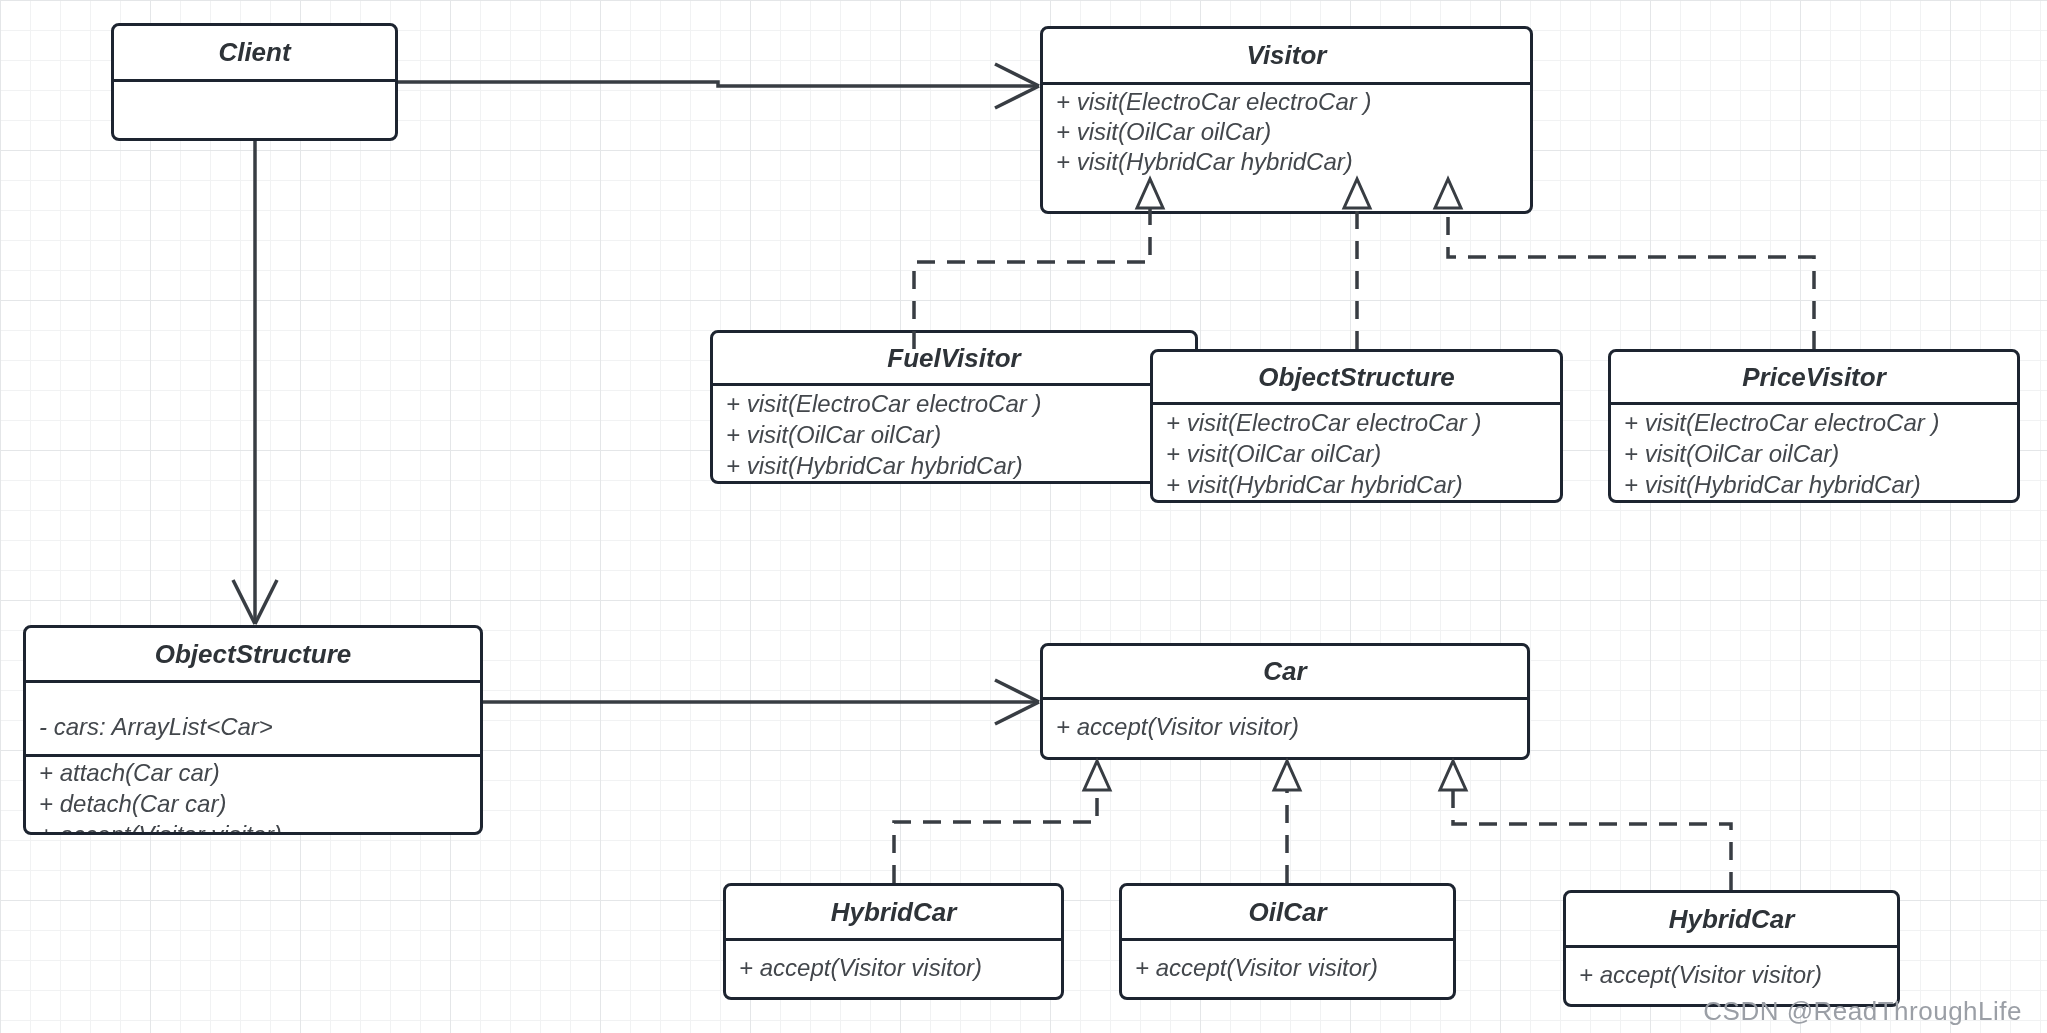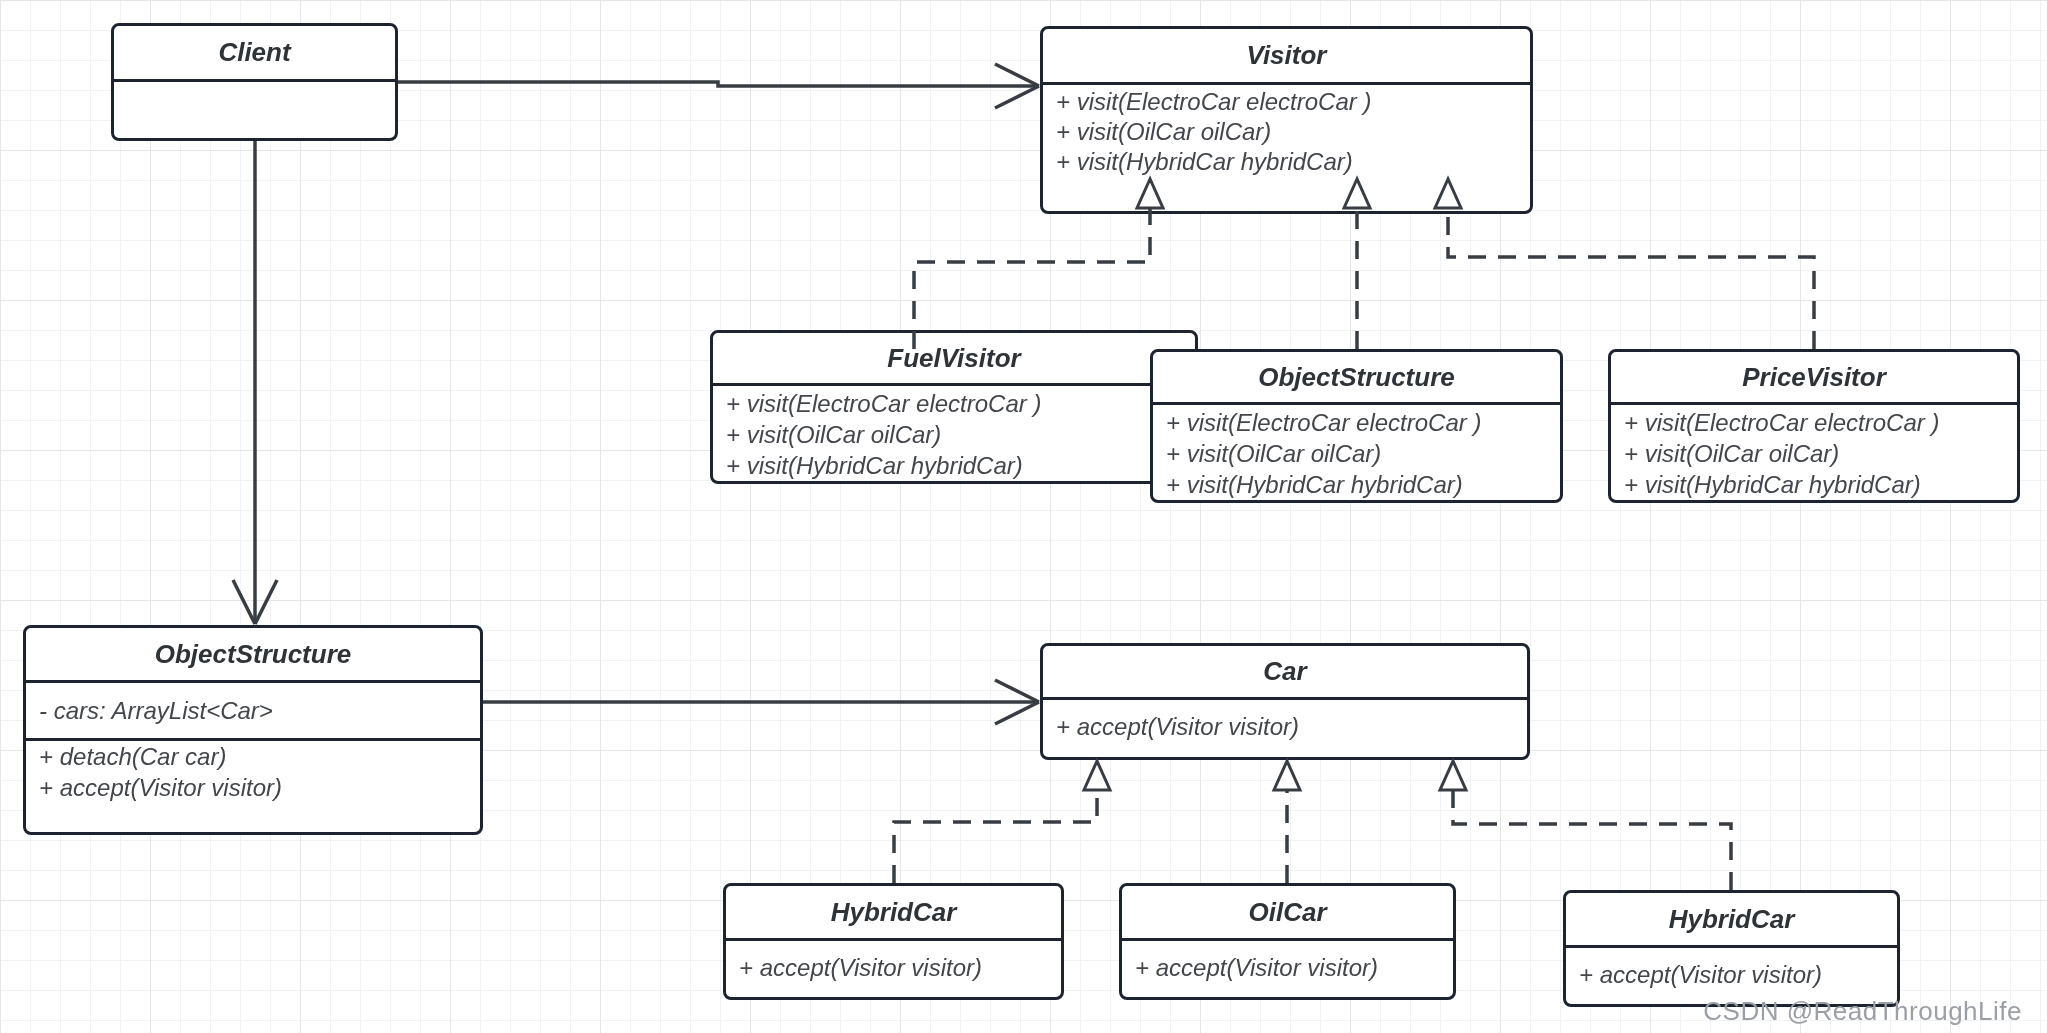--- a/index.html
+++ b/index.html
@@ -114,24 +114,25 @@
     <div class="cls-title" style="height:53px">PriceVisitor</div>
     <div class="cls-members" style="line-height:31px">
         <div>+ visit(ElectroCar electroCar )</div>
         <div>+ visit(OilCar oilCar)</div>
         <div>+ visit(HybridCar hybridCar)</div>
       </div>
   </div>
 
   <div class="cls" style="left:23px;top:625px;width:460px;height:210px">
     <div class="cls-title" style="height:55px">ObjectStructure</div>
-    <div class="cls-members cls-sec-border" style="line-height:55px;padding-top:0">
+    <div class="cls-members cls-sec-border" style="line-height:55px;padding-top:16px">
         <div>- cars: ArrayList&lt;Car&gt;</div>
       </div>
     <div class="cls-members" style="line-height:31px;padding-top:0">
+        <div>+ attach(Car car)</div>
         <div>+ detach(Car car)</div>
         <div>+ accept(Visitor visitor)</div>
       </div>
   </div>
 
   <div class="cls" style="left:1040px;top:643px;width:490px;height:117px">
     <div class="cls-title" style="height:54px">Car</div>
     <div class="cls-members" style="line-height:54px;padding-top:0">
         <div>+ accept(Visitor visitor)</div>
       </div>

